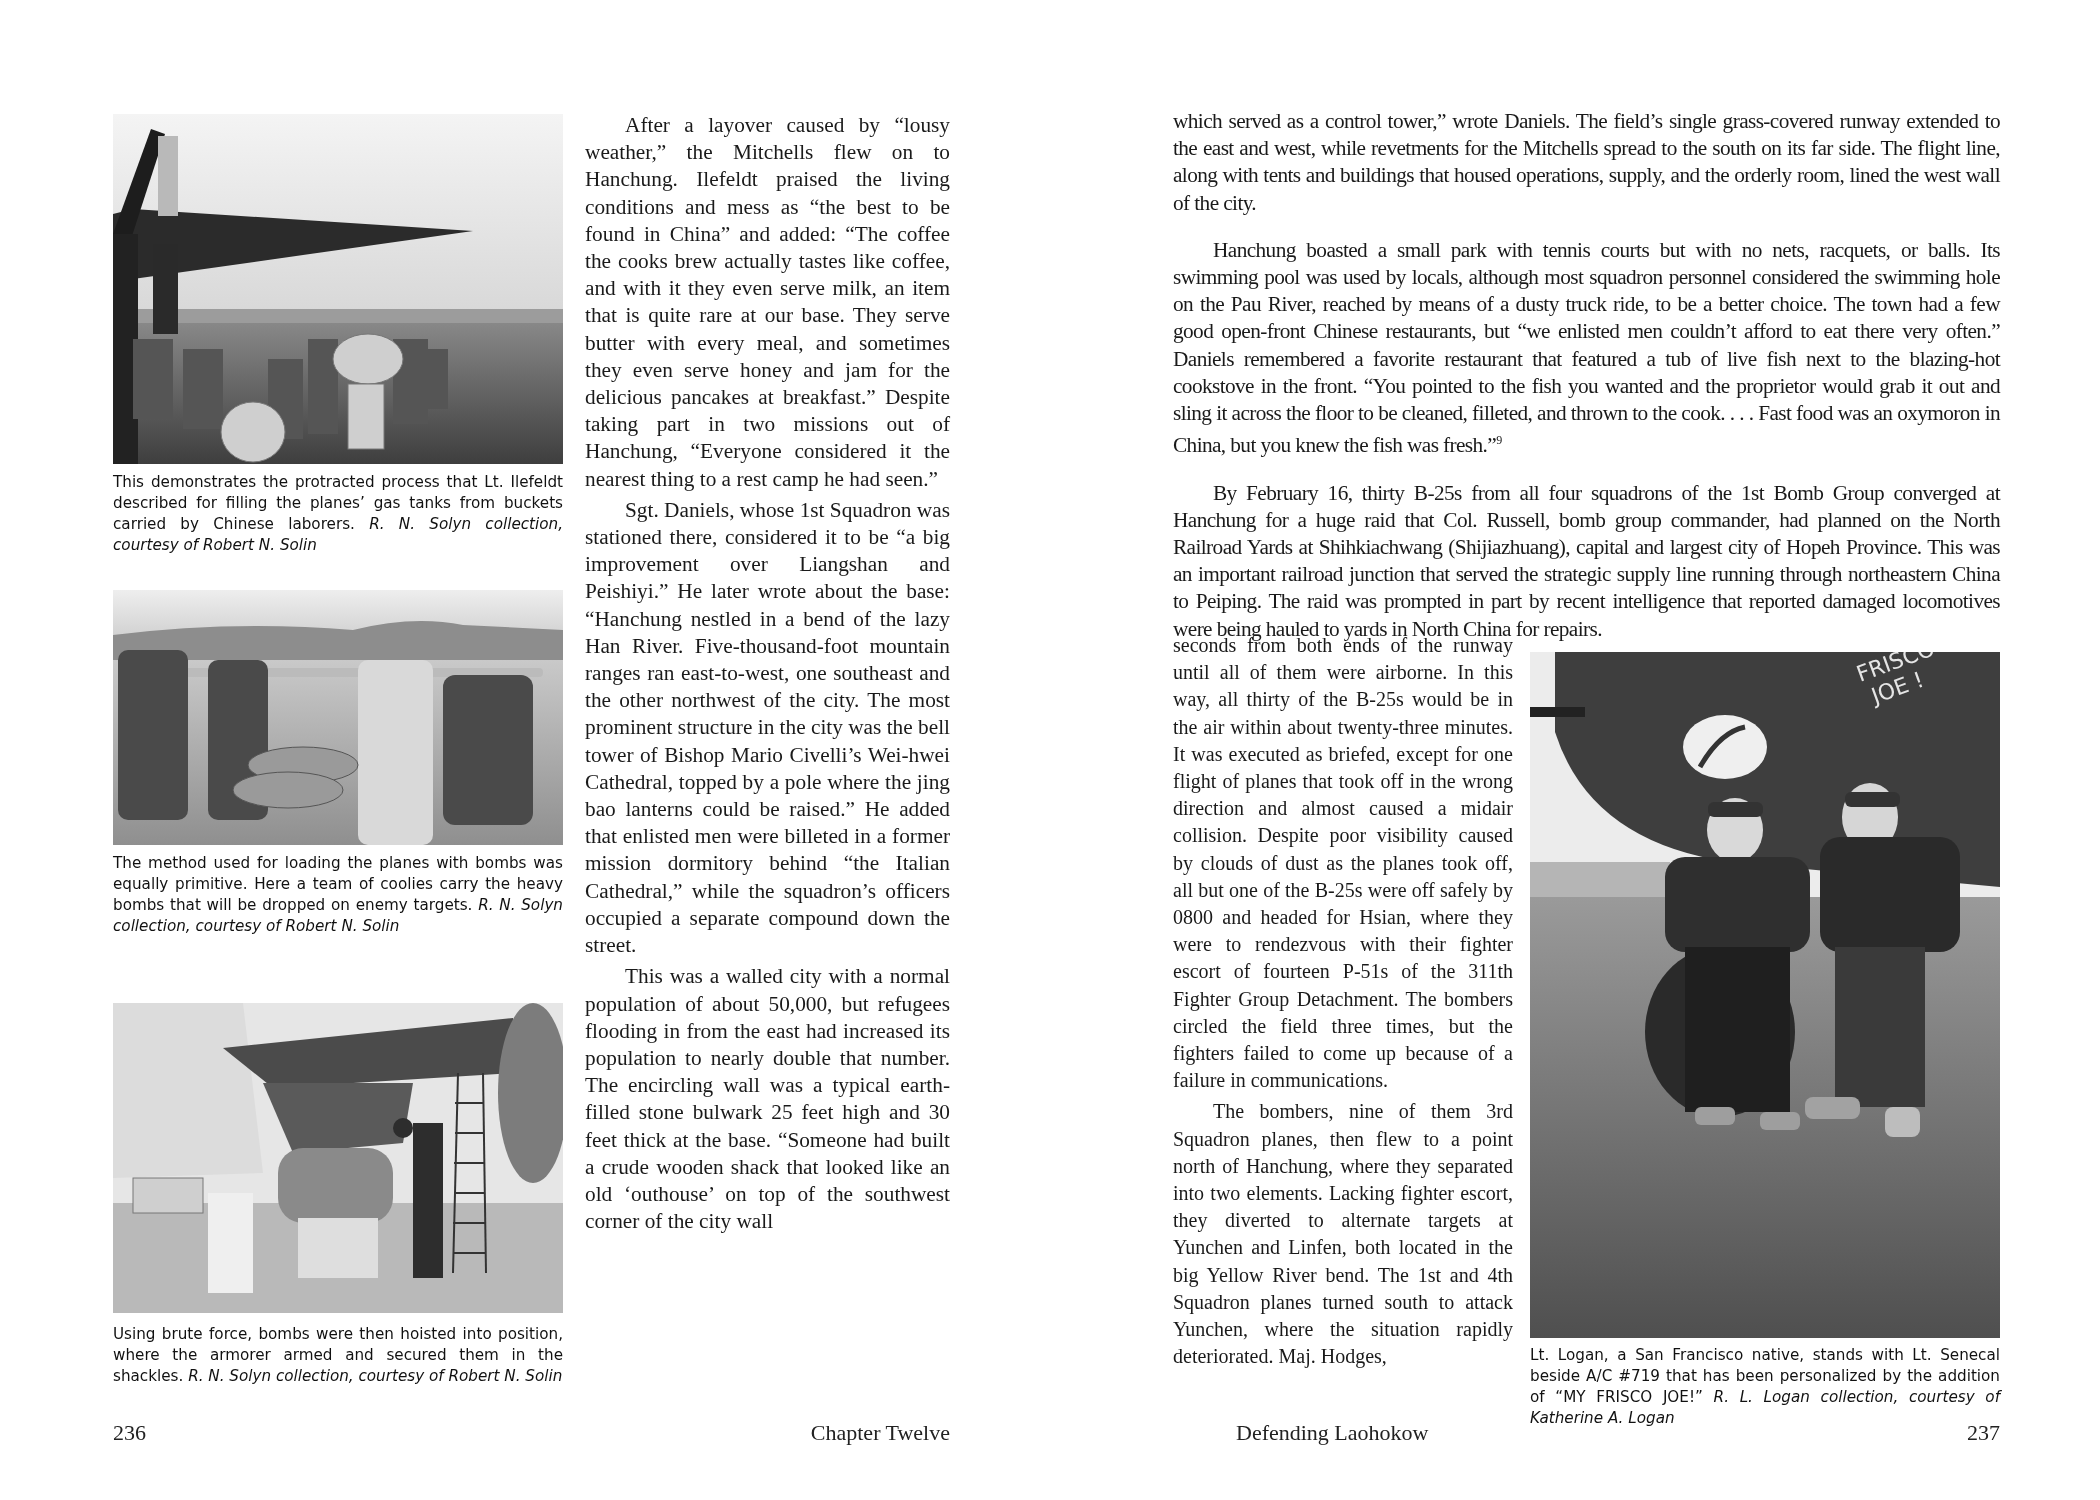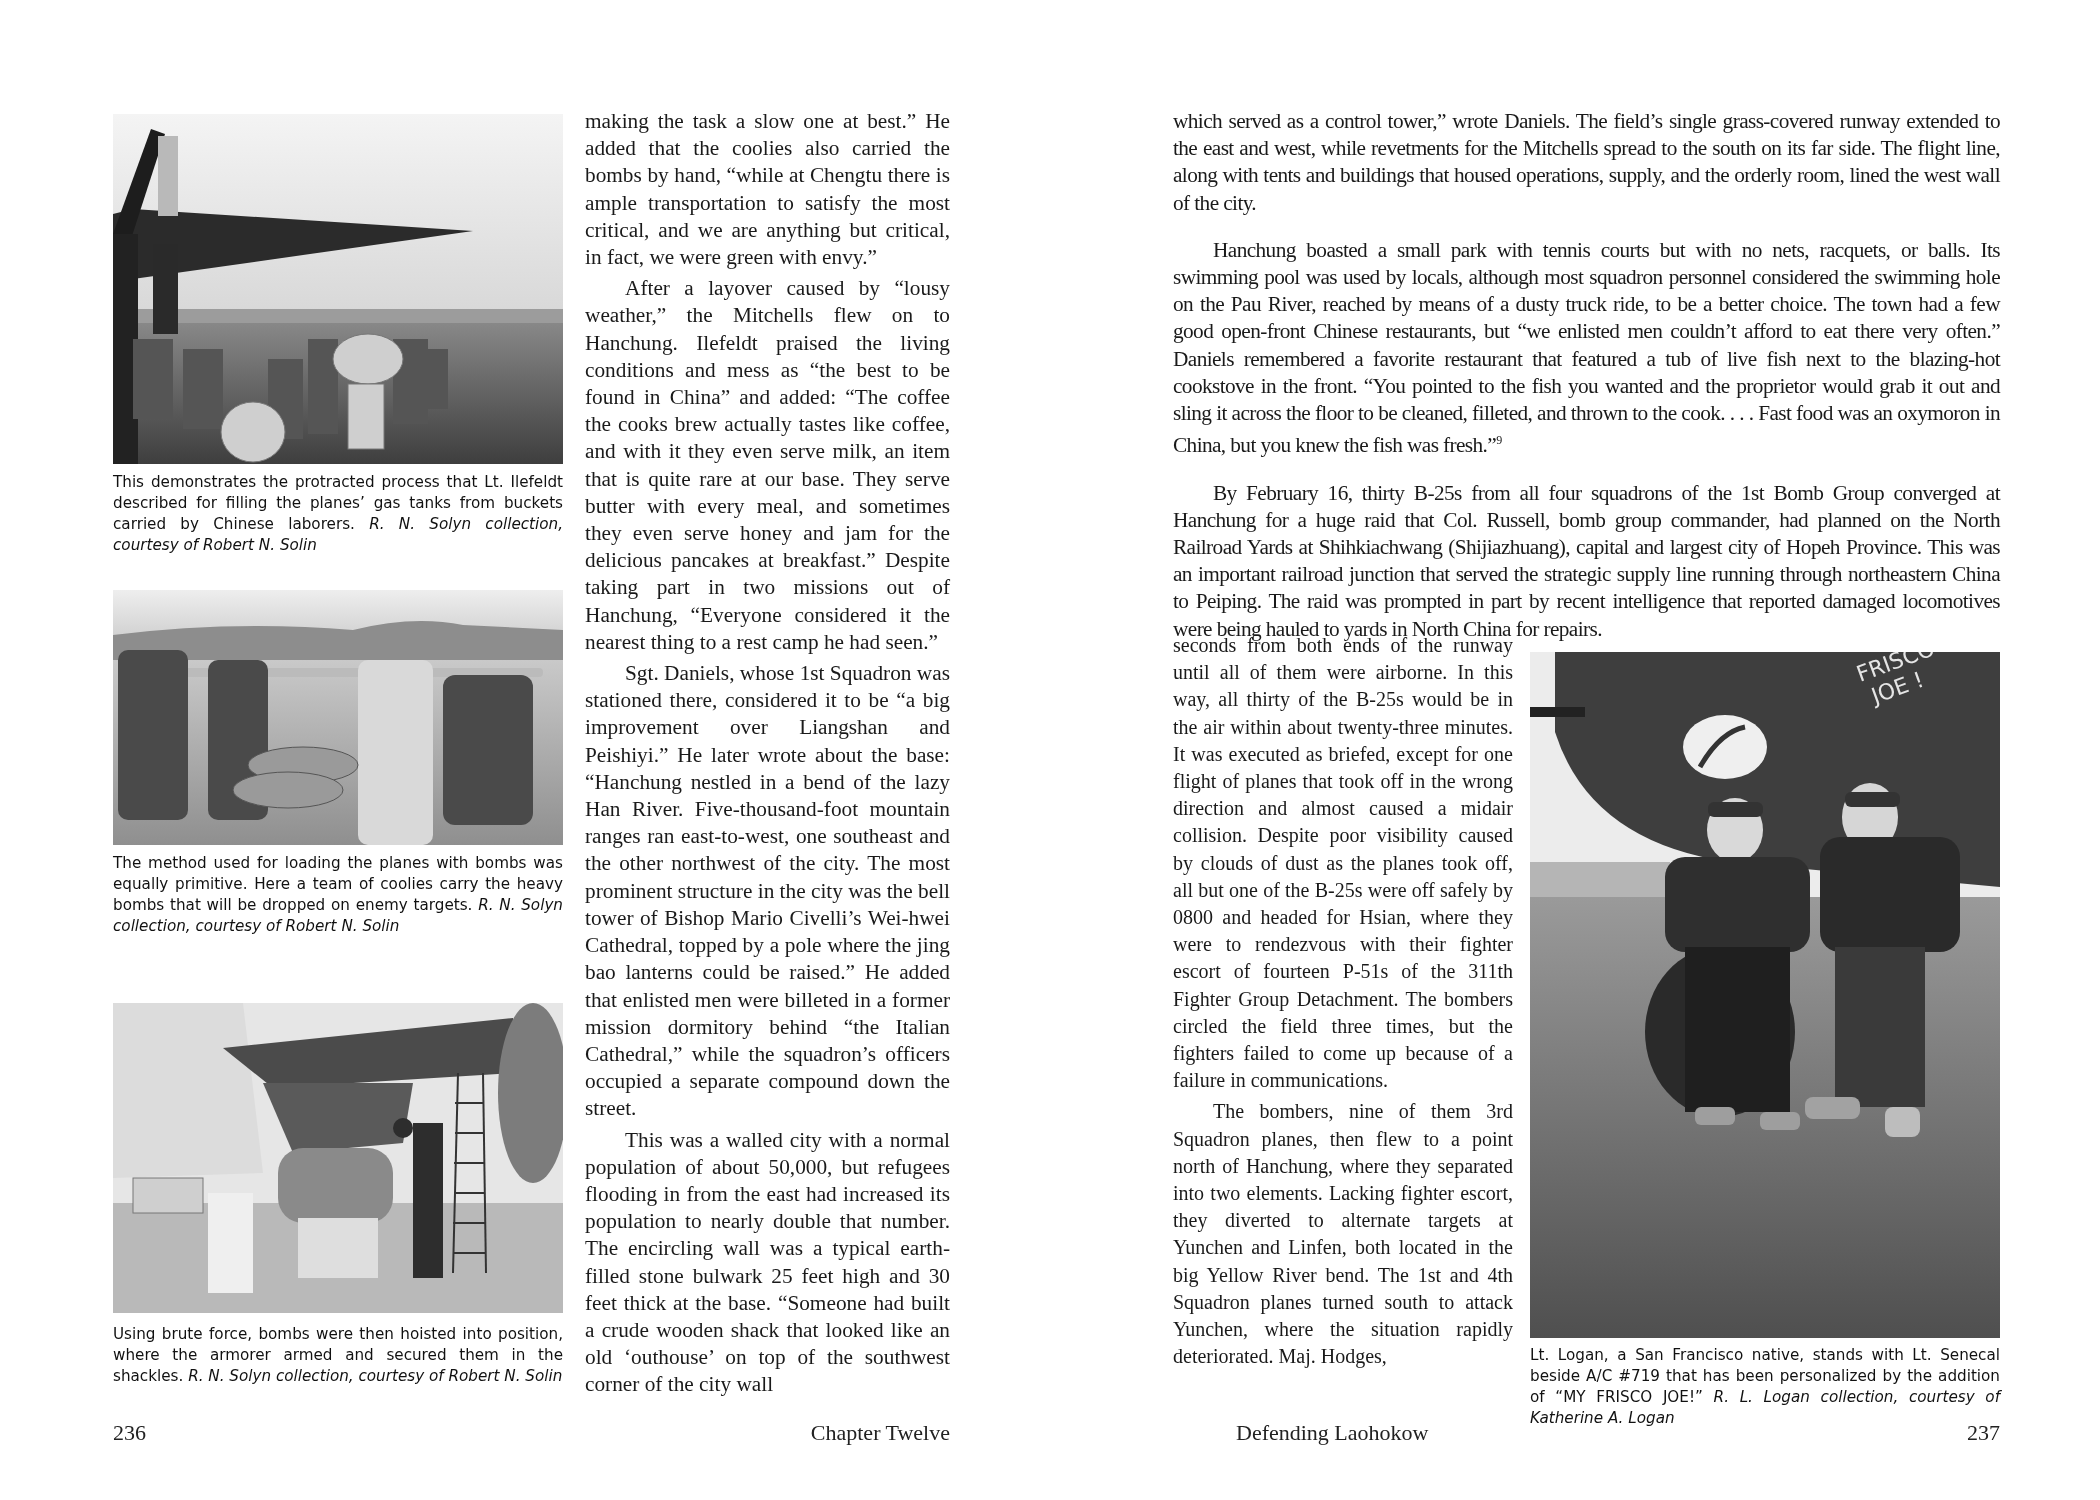--- a/index.html
+++ b/index.html
@@ -122,21 +122,20 @@
       <rect x="95" y="190" width="45" height="100" fill="#efefef"></rect>
       <rect x="185" y="215" width="80" height="60" fill="#dedede"></rect>
     </svg>
   </div>
   <div class="caption" style="left:113px; top:1324px; width:450px;">
     <span>Using brute force, bombs were then hoisted into position, where the armorer armed and secured them in the shackles.</span>
     <span class="credit">R. N. Solyn collection, courtesy of Robert N. Solin</span>
   </div>
 
   <div class="col left-col">
-    <p>making the task a slow one at best.” He added that the coolies also carried the bombs by hand, “while at Chengtu there is ample transportation to satisfy the most critical, and we are anything but critical, in fact, we were green with envy.”</p>
     <p class="indent">After a layover caused by “lousy weather,” the Mitchells flew on to Hanchung. Ilefeldt praised the living conditions and mess as “the best to be found in China” and added: “The coffee the cooks brew actually tastes like coffee, and with it they even serve milk, an item that is quite rare at our base. They serve butter with every meal, and sometimes they even serve honey and jam for the delicious pancakes at breakfast.” Despite taking part in two missions out of Hanchung, “Everyone considered it the nearest thing to a rest camp he had seen.”</p>
     <p class="indent">Sgt. Daniels, whose 1st Squadron was stationed there, considered it to be “a big improvement over Liangshan and Peishiyi.” He later wrote about the base: “Hanchung nestled in a bend of the lazy Han River. Five-thousand-foot mountain ranges ran east-to-west, one southeast and the other northwest of the city. The most prominent structure in the city was the bell tower of Bishop Mario Civelli’s Wei-hwei Cathedral, topped by a pole where the jing bao lanterns could be raised.” He added that enlisted men were billeted in a former mission dormitory behind “the Italian Cathedral,” while the squadron’s officers occupied a separate compound down the street.</p>
     <p class="indent">This was a walled city with a normal population of about 50,000, but refugees flooding in from the east had increased its population to nearly double that number. The encircling wall was a typical earth-filled stone bulwark 25 feet high and 30 feet thick at the base. “Someone had built a crude wooden shack that looked like an old ‘outhouse’ on top of the southwest corner of the city wall</p>
   </div>
 
   <div class="folio" style="left:113px;">236</div>
   <div class="folio" style="right:1150px; text-align:right;">Chapter Twelve</div>
 </div>
 
 <div>

